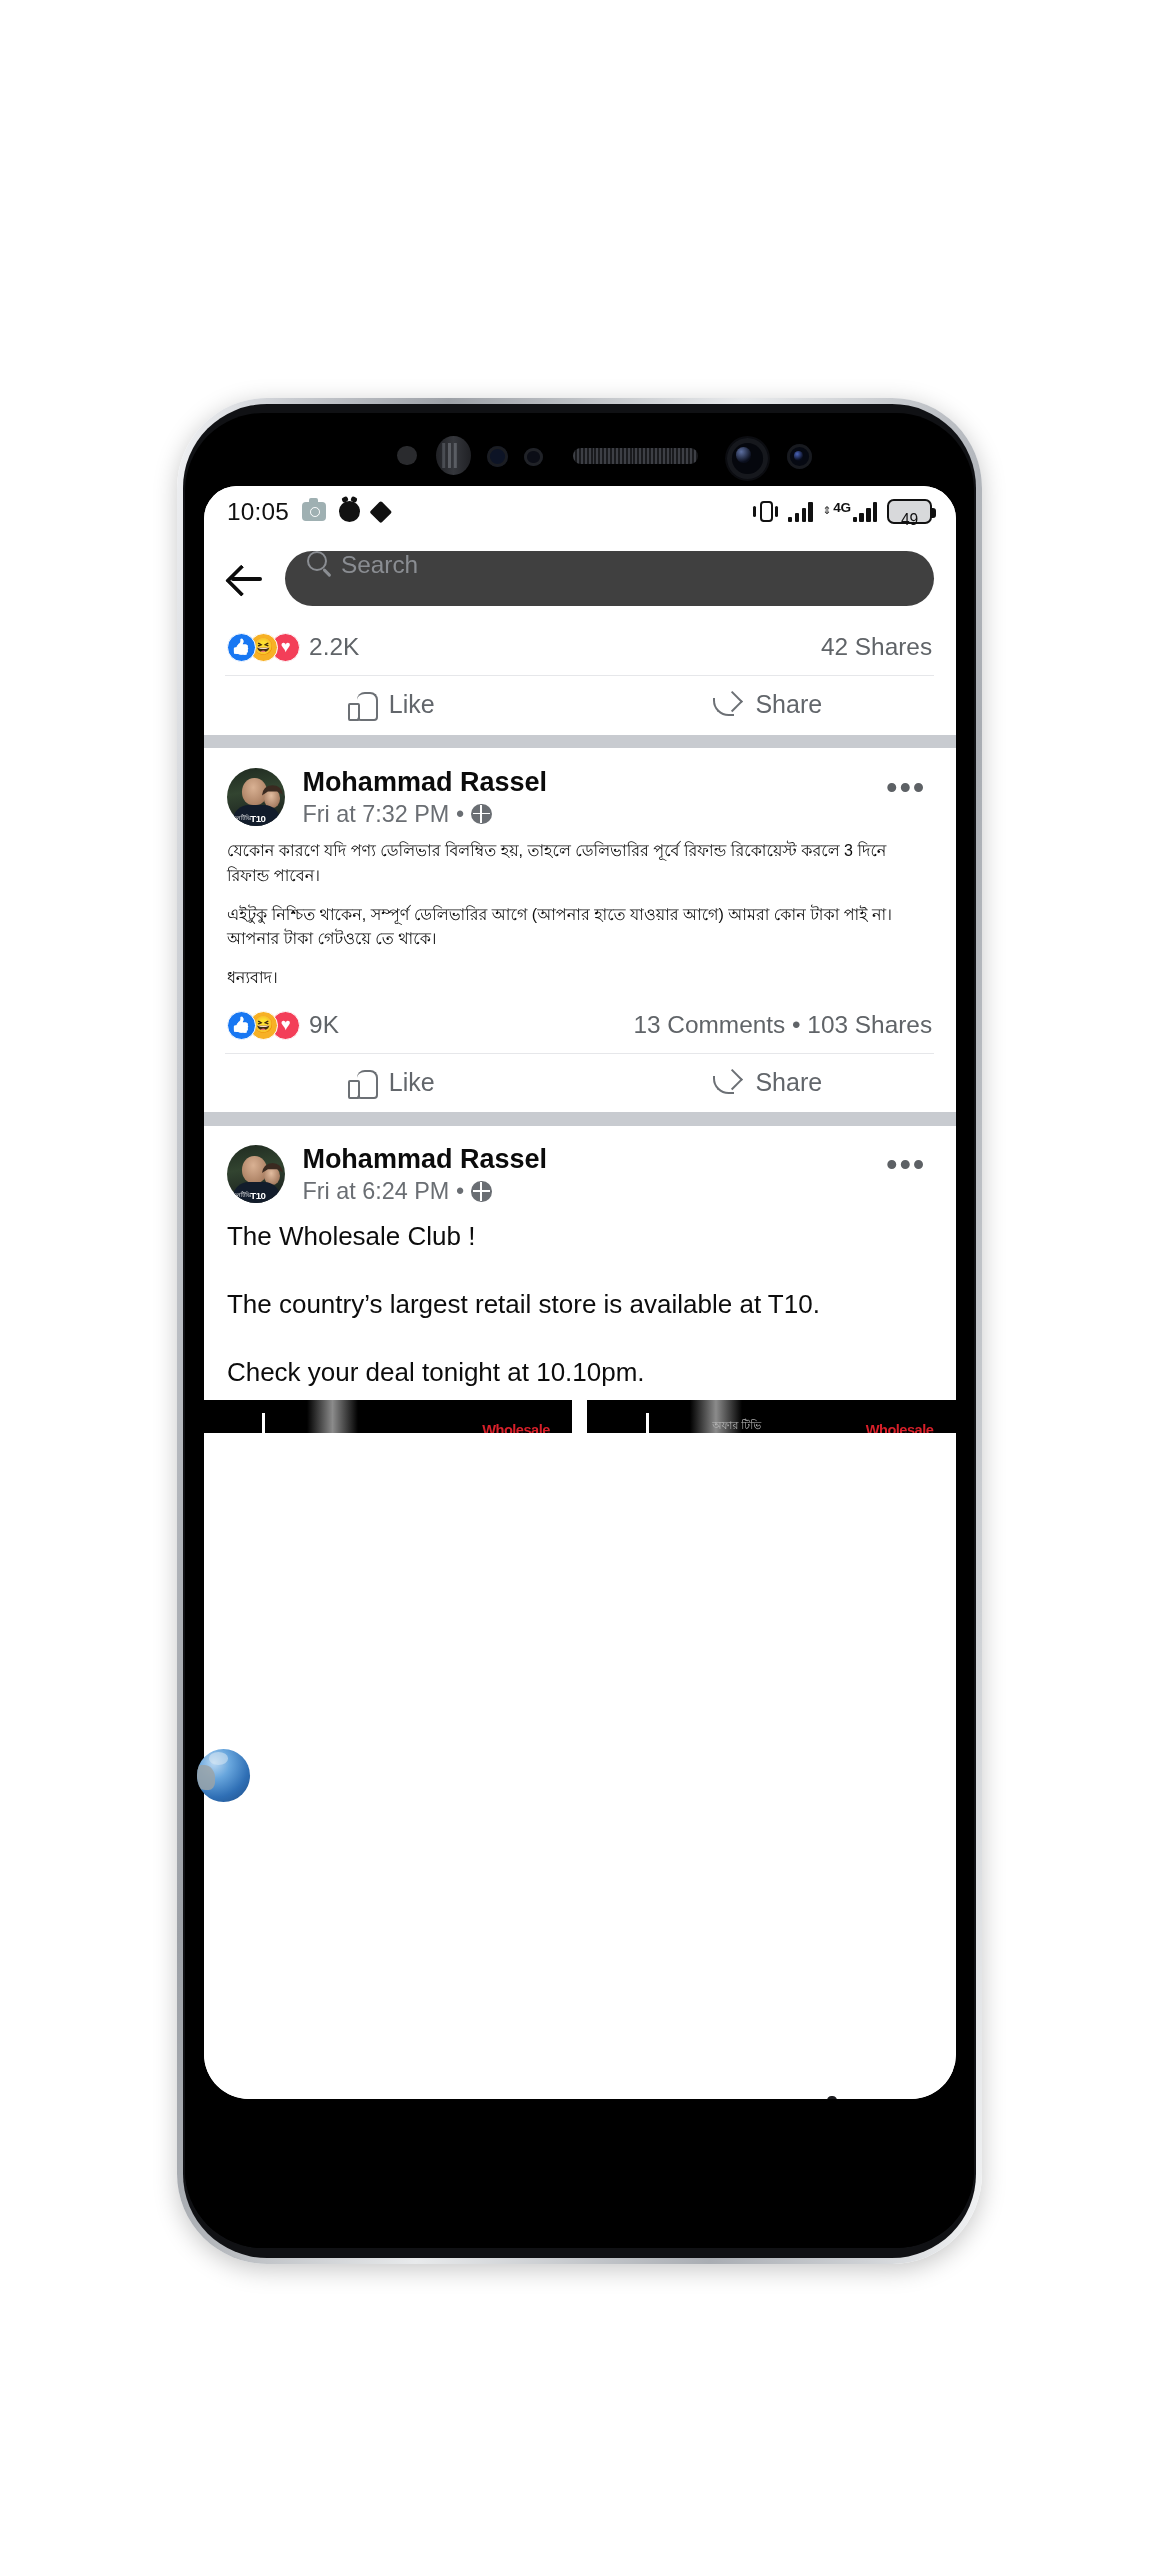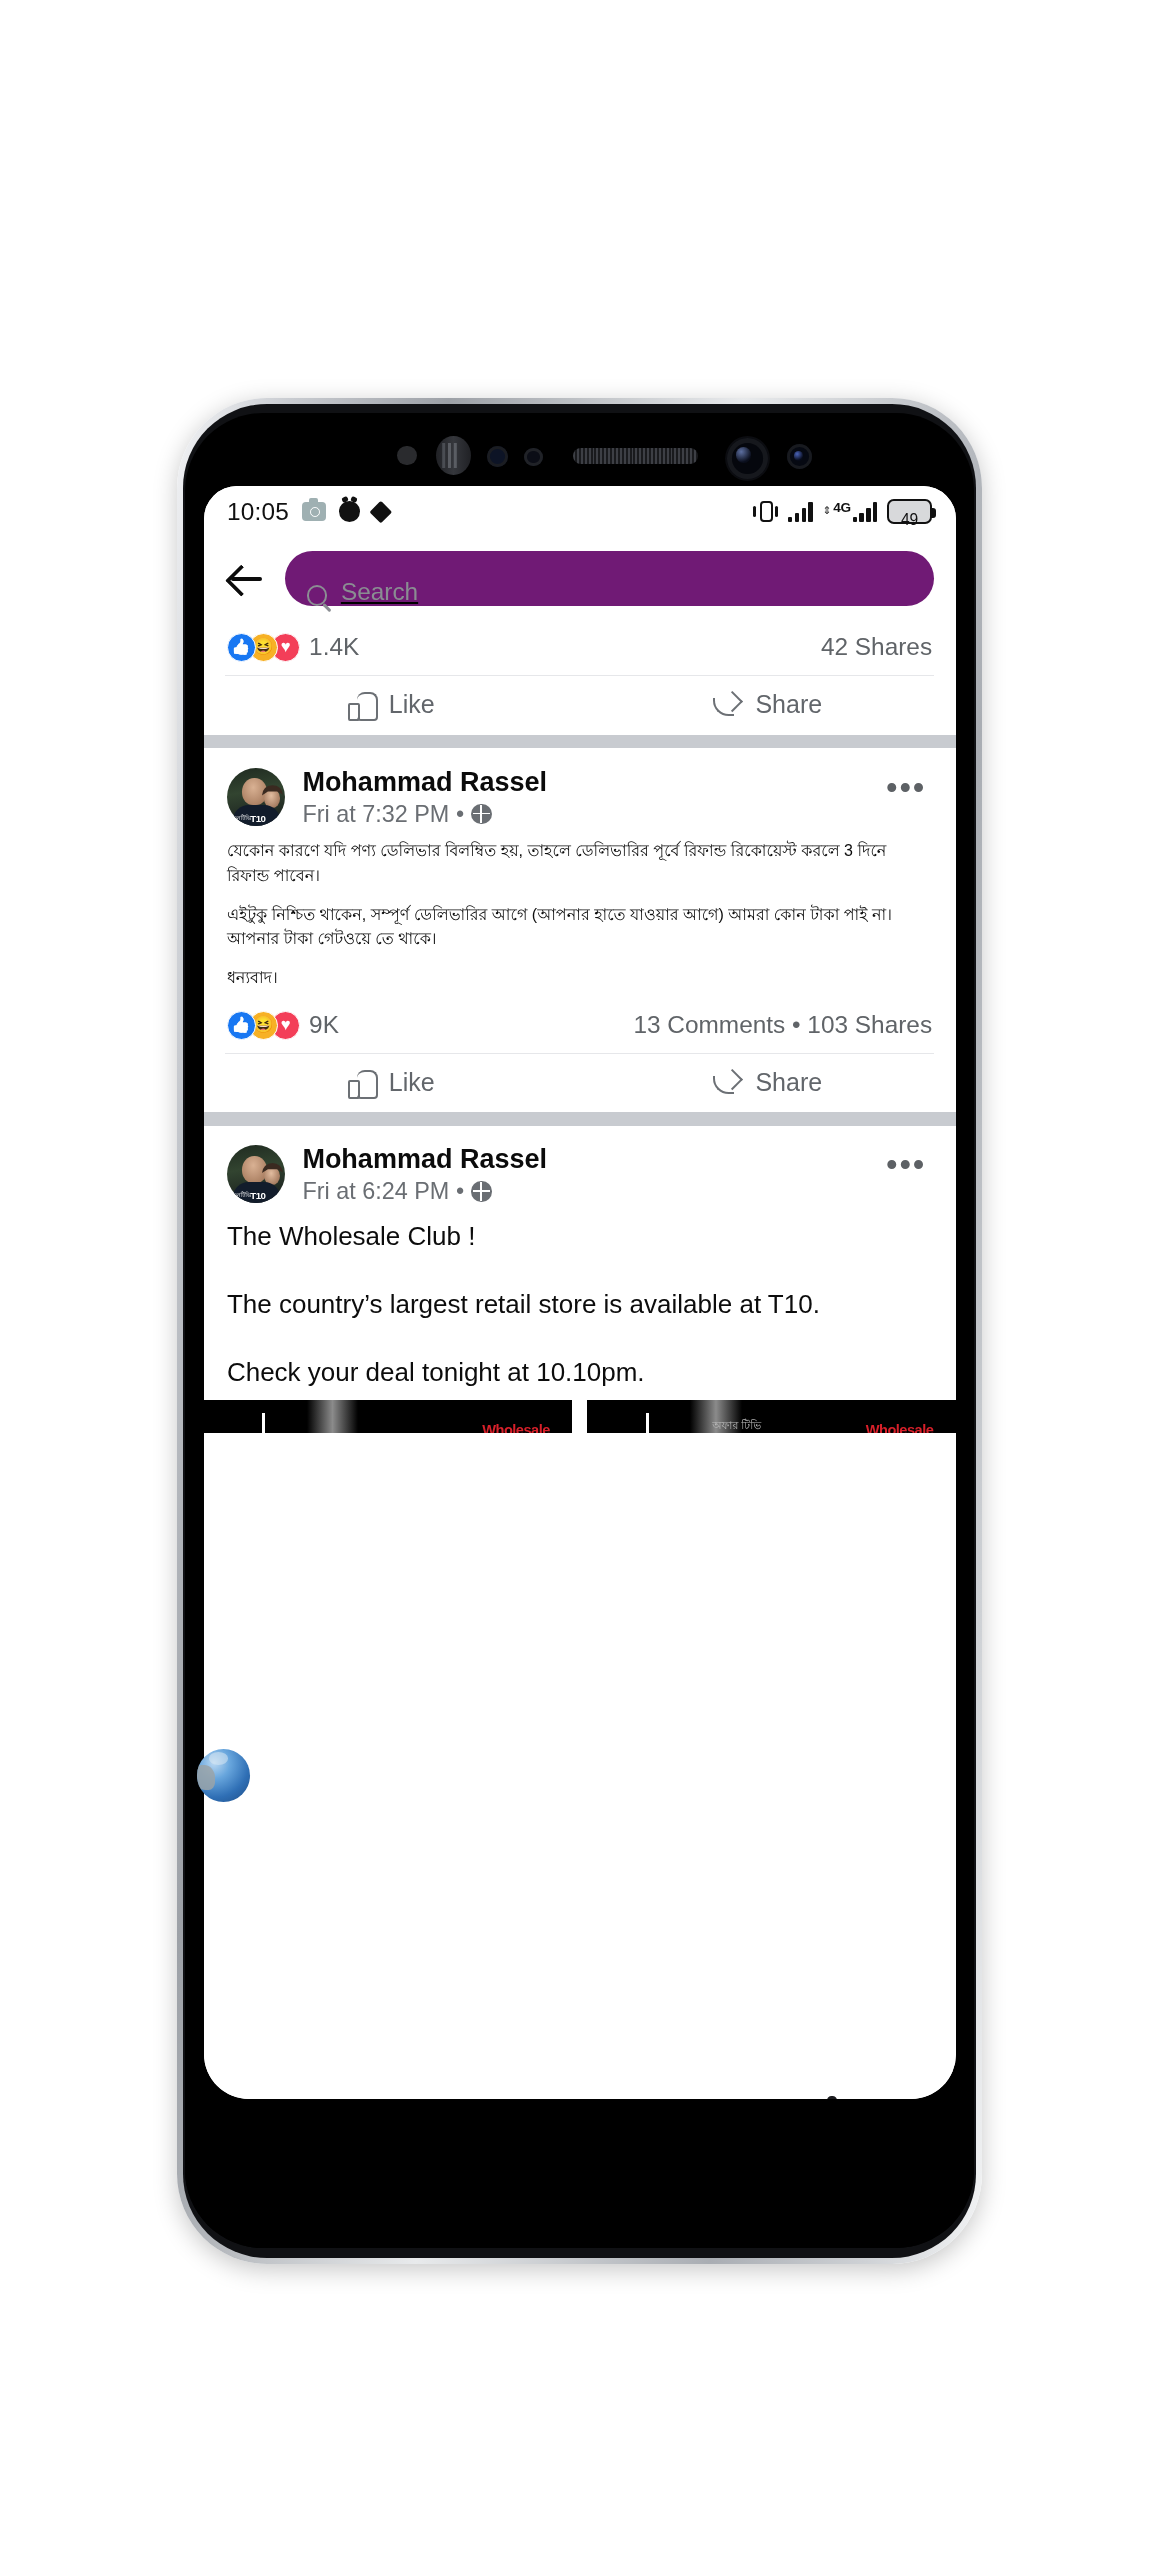--- a/index.html
+++ b/index.html
@@ -110,22 +110,22 @@
   .battery span{ font-size:15.6px; color:#111; font-weight:500;margin-top:17px; }
 
   
   .searchbar { display:flex; align-items:center; padding: 13.6px 21.4px 15.6px 21.4px; background:#fff; gap: 17.5px; }
   .back-arrow { width:43px; height:39px; position:relative; flex: 0 0 auto; cursor:pointer; }
   .back-arrow::before { content:""; position:absolute; left:5.8px; top:18.5px; width:31px; height:4.4px;
       background:#0c0c0c; border-radius:1.9px; }
   .back-arrow::after { content:""; position:absolute; left:4.9px; top:10.7px; width:18.5px; height:18.5px;
       border-left:4.4px solid #0c0c0c; border-bottom:4.4px solid #0c0c0c; transform:rotate(45deg);
       border-radius:1.9px; }
-  .search-field { flex:1; height:55px; background:#701a75; border-radius:29px;
-      display:flex; align-items:flex-end; padding: 0 21.4px; gap: 13.6px; text-decoration: underline; }
+  .search-field { flex:1; height:55px; background:#404040; border-radius:29px;
+      display:flex; align-items:flex-start; padding: 0 21.4px; gap: 13.6px; }
   .mag { width:20.5px; height:20.5px; border:2.9px solid #8b8e93; border-radius:50%; position:relative; flex:0 0 auto;}
   .mag::after { content:""; position:absolute; right:-6.8px; bottom:-4.9px; width:9.7px; height:2.9px;
       background:#8b8e93; border-radius:1.9px; transform:rotate(45deg); }
   .search-ph { font-size:24.4px; color:#8a8d92; }
 
   
   .feed { position:relative; height: 1452px; overflow:hidden; background:#fff; }
   .post { background:#fff; }
   .divider-thick { height: 13.6px; background:#c8cbd0; }
   .hr { height:1px; background:#e6e7ea; margin: 0 21.4px; }
@@ -295,21 +295,21 @@
       <div class="feed">
 
         <div class="post">
           <div class="engagement">
             <div class="react-left">
               <div class="react-pills">
                 <div class="pill like"></div>
                 <div class="pill haha">😆</div>
                 <div class="pill love">♥</div>
               </div>
-              <div class="react-count">1.4K</div>
+              <div class="react-count">2.2K</div>
             </div>
             <div class="react-right">42 Shares</div>
           </div>
           <div class="hr"></div>
           <div class="actionbar">
             <div class="action">
               <div class="thumb-ico"></div>
               <span class="lbl">Like</span>
             </div>
             <div class="action">

